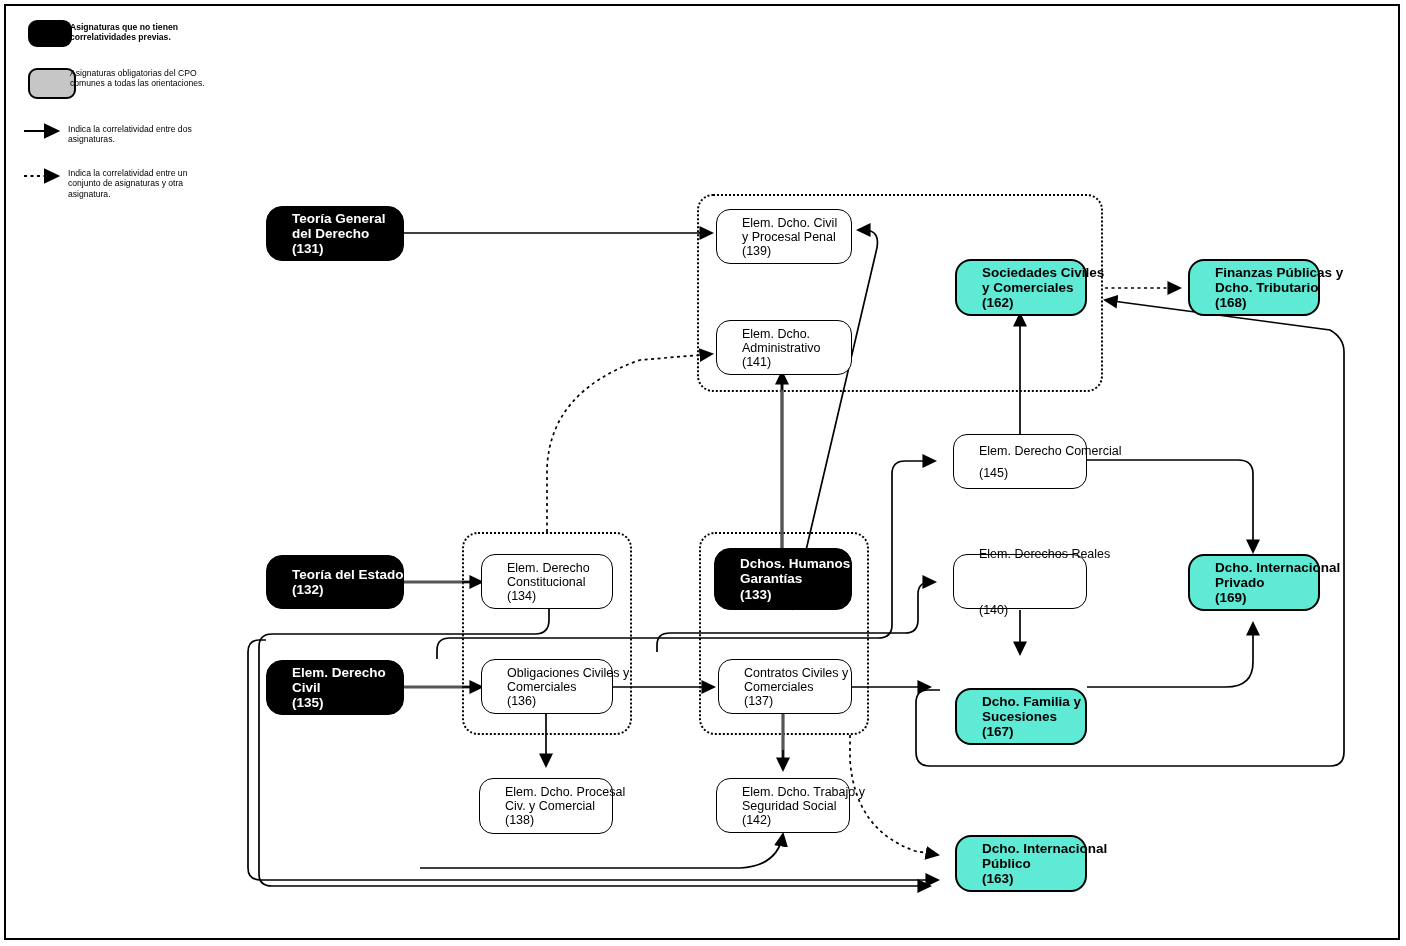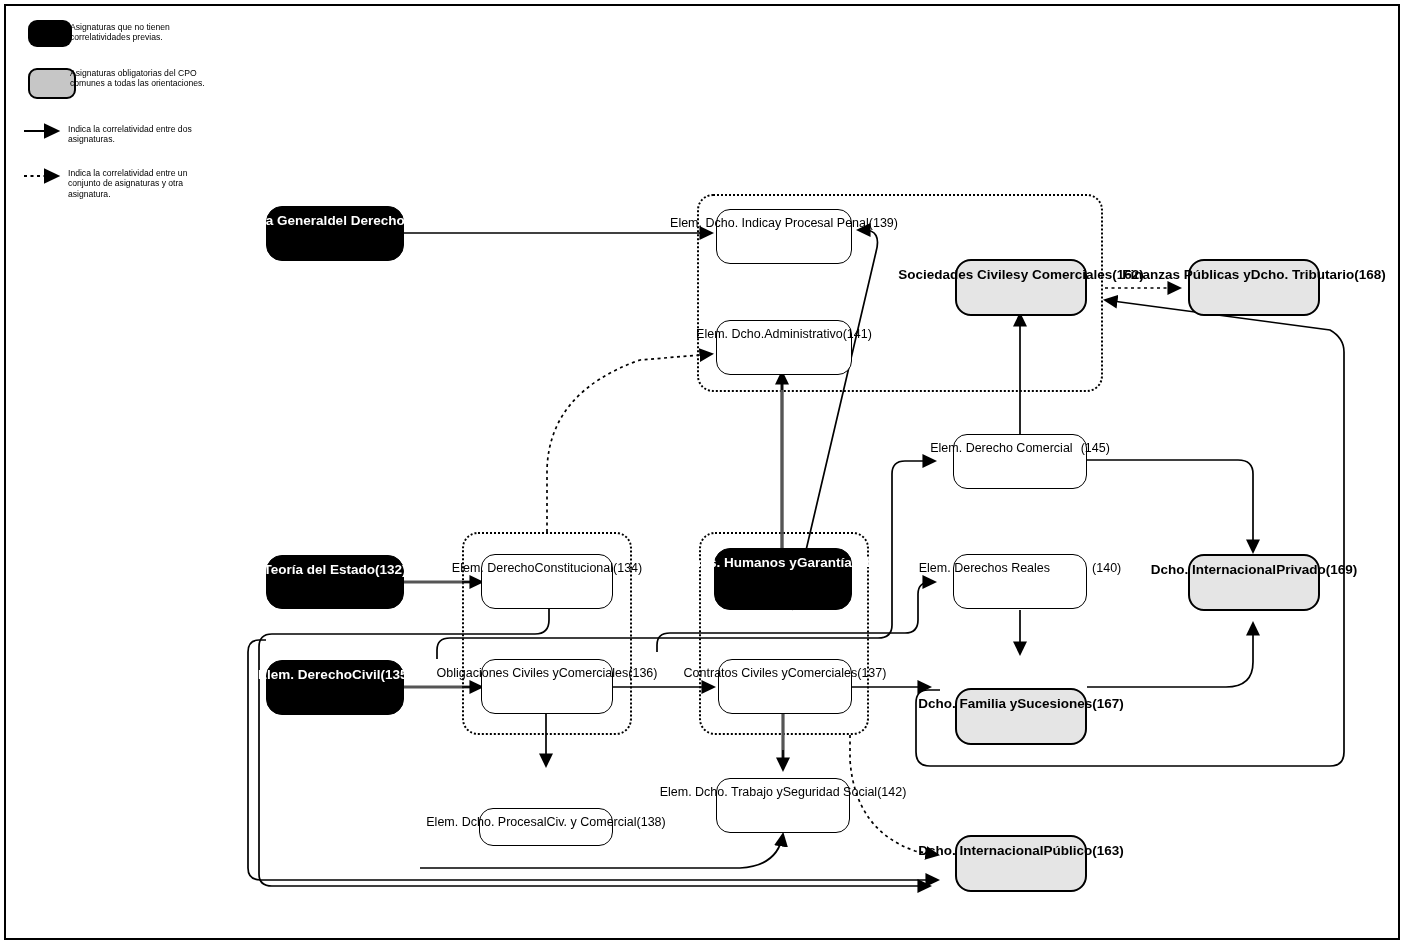--- a/index.html
+++ b/index.html
@@ -1,40 +1,40 @@
 <!DOCTYPE html>
 <html><head>
 <meta charset="utf-8">
 <title>Correlatividades</title>
 <style>
   html,body{margin:0;padding:0;background:#ffffff;}
   body{font-family:"Liberation Sans",sans-serif;}
   #page{position:relative;width:1406px;height:946px;background:#ffffff;overflow:hidden;}
   #frame{position:absolute;left:4px;top:4px;width:1396px;height:936px;border:2px solid #000;box-sizing:border-box;}
   svg#canvas{position:absolute;left:0;top:0;width:1406px;height:946px;}
-  .nodebox{position:absolute;box-sizing:border-box;display:flex;flex-direction:row;justify-content:center;
-           padding:6px 3px;line-height:1.12;}
+  .nodebox{position:absolute;box-sizing:border-box;display:flex;flex-direction:column;justify-content:center;
+           padding:6px 25px;line-height:1.12;}
   .n-plain{background:#ffffff;border:1.6px solid #000;border-radius:14px;color:#000;font-size:12.5px;font-weight:400;}
   .n-black{background:#000000;border:1.6px solid #000;border-radius:16px;color:#ffffff;font-size:13.5px;font-weight:bold;}
-  .n-gray{background:#e5e5e5;border:2.2px solid #000;border-radius:16px;color:#000;font-size:13.5px;font-weight:bold;}
+  .n-gray{background:#5eead4;border:2.2px solid #000;border-radius:16px;color:#000;font-size:13.5px;font-weight:bold;}
   .nline{white-space:nowrap;}
   .legend-sw{position:absolute;}
   .lg-black{background:#000;border-radius:9px;}
   .lg-gray{background:#c6c6c6;border:2px solid #000;border-radius:9px;}
   .legend-txt{position:absolute;font-size:8.6px;line-height:1.22;color:#000;width:135px;}
   .grp{position:absolute;border:2px dotted #000;border-radius:16px;box-sizing:border-box;pointer-events:none;}
 </style>
 </head>
 <body>
 
 <div id="page">
   <div id="frame"></div>
 
   <div class="legend-sw lg-black" style="left:28px;top:20px;width:44px;height:27px;"></div>
-  <div class="legend-txt" style="left:70px;top:22px;">Asignaturas que no tienen correlatividades previas.</div>
+  <div class="legend-txt" style="left:70px;top:22px;font-weight:bold;">Asignaturas que no tienen correlatividades previas.</div>
 
   <div class="legend-sw lg-gray" style="left:28px;top:68px;width:44px;height:27px;"></div>
   <div class="legend-txt" style="left:70px;top:68px;">Asignaturas obligatorias del CPO comunes a todas las orientaciones.</div>
 
   <div class="legend-txt" style="left:68px;top:124px;">Indica la correlatividad entre dos asignaturas.</div>
 
   <div class="legend-txt" style="left:68px;top:168px;">Indica la correlatividad entre un conjunto de asignaturas y otra asignatura.</div>
 
   <div class="grp" style="left:697px;top:194px;width:406px;height:198px;"></div>
   <div class="grp" style="left:462px;top:532px;width:170px;height:203px;"></div>
@@ -126,21 +126,21 @@
     <span class="nline">(135)</span>
   </div>
 
   <div class="nodebox n-black" style="left:714px;top:548px;width:138px;height:62px;">
     <span class="nline">Dchos. Humanos y</span>
     <span class="nline">Garantías</span>
     <span class="nline">(133)</span>
   </div>
 
   <div class="nodebox n-plain" style="left:716px;top:209px;width:136px;height:55px;">
-    <span class="nline">Elem. Dcho. Indica</span>
+    <span class="nline">Elem. Dcho. Civil</span>
     <span class="nline">y  Procesal Penal</span>
     <span class="nline">(139)</span>
   </div>
 
   <div class="nodebox n-plain" style="left:716px;top:320px;width:136px;height:55px;">
     <span class="nline">Elem. Dcho.</span>
     <span class="nline">Administrativo</span>
     <span class="nline">(141)</span>
   </div>
 
@@ -155,21 +155,21 @@
     <span class="nline">Comerciales</span>
     <span class="nline">(136)</span>
   </div>
 
   <div class="nodebox n-plain" style="left:718px;top:659px;width:134px;height:55px;">
     <span class="nline">Contratos Civiles  y</span>
     <span class="nline">Comerciales</span>
     <span class="nline">(137)</span>
   </div>
 
-  <div class="nodebox n-plain" style="left:479px;top:778px;width:134px;height:38px;margin-top:30px;">
+  <div class="nodebox n-plain" style="left:479px;top:778px;width:134px;height:56px;">
     <span class="nline">Elem. Dcho. Procesal</span>
     <span class="nline">Civ. y Comercial</span>
     <span class="nline">(138)</span>
   </div>
 
   <div class="nodebox n-plain" style="left:716px;top:778px;width:134px;height:55px;">
     <span class="nline">Elem. Dcho. Trabajo y</span>
     <span class="nline">Seguridad Social</span>
     <span class="nline">(142)</span>
   </div>

